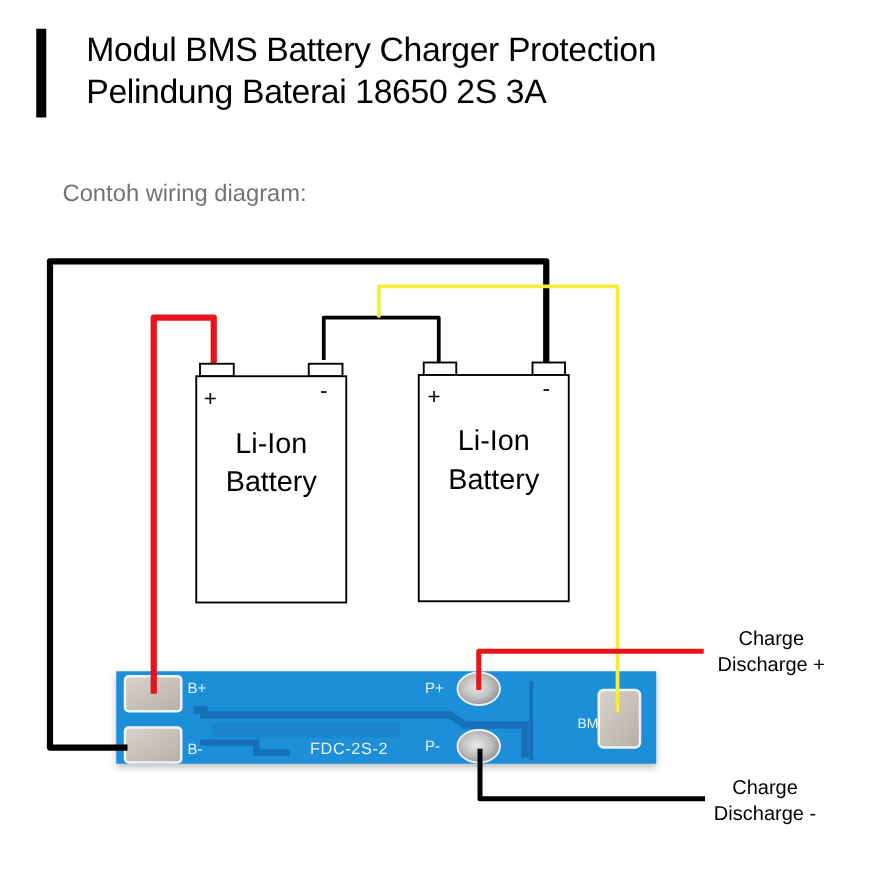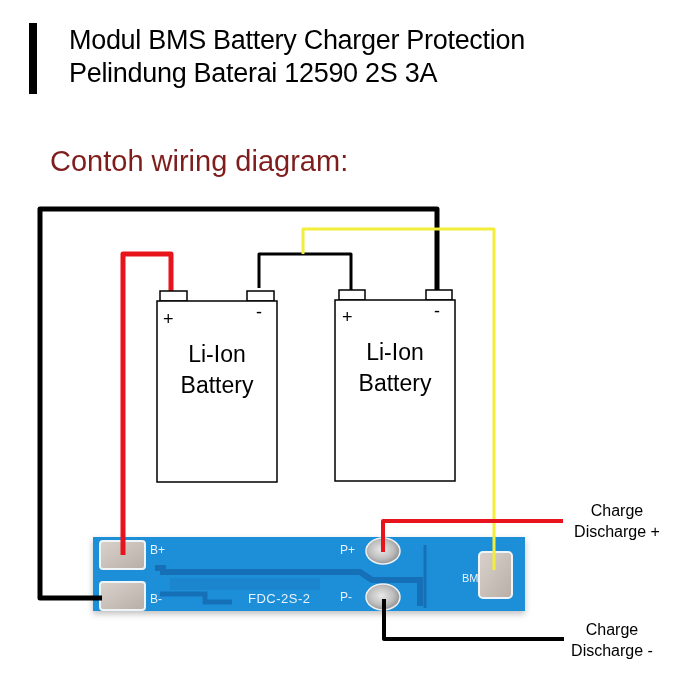--- a/index.html
+++ b/index.html
@@ -1,29 +1,29 @@
 <!DOCTYPE html>
 <html><head>
 <meta charset="utf-8">
 <style>
   html, body { margin: 0; padding: 0; background: #ffffff; }
   body { width: 700px; height: 700px; position: relative; overflow: hidden; font-family: "Liberation Sans", sans-serif; }
   .title-bar { position: absolute; left: 29px; top: 23px; width: 8px; height: 71px; background: #000; }
   .title { position: absolute; left: 48px; top: 24px; font-size: 27px; line-height: 33px; color: #000; letter-spacing: -0.3px; margin-left: 21px; }
-  .subtitle { position: absolute; left: 50px; top: 145px; font-size: 29px; color: #7f1d1d; }
+  .subtitle { position: absolute; left: 50px; top: 145px; font-size: 19px; color: #737373; }
   svg { position: absolute; left: 0; top: 0; }
   .lbl { font-family: "Liberation Sans", sans-serif; }
 </style>
 </head>
 <body>
 
 <div class="title-bar"></div>
 <div class="title">
   <div>Modul BMS Battery Charger Protection</div>
-  <div>Pelindung Baterai 12590 2S 3A</div>
+  <div>Pelindung Baterai 18650 2S 3A</div>
 </div>
 <div class="subtitle">Contoh wiring diagram:</div>
 
 <svg width="700" height="700" viewBox="0 0 700 700">
   <defs>
     <linearGradient id="padg" x1="0" y1="0" x2="1" y2="1">
       <stop offset="0" stop-color="#d9d2cc"></stop>
       <stop offset="1" stop-color="#b8aea6"></stop>
     </linearGradient>
     <radialGradient id="solder" cx="0.45" cy="0.45" r="0.6">

